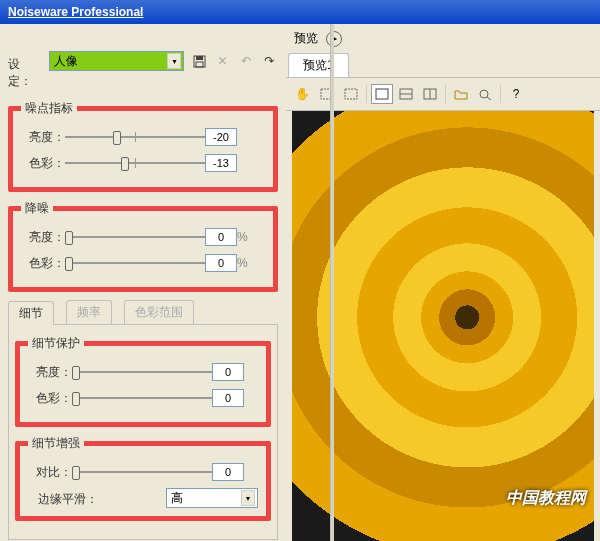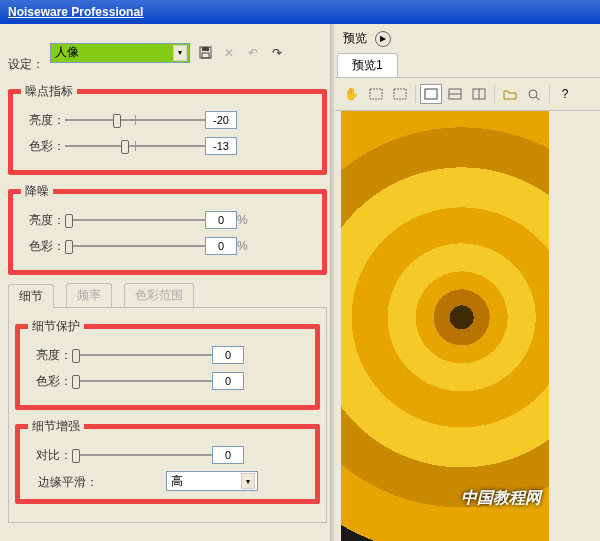--- a/index.html
+++ b/index.html
@@ -37,21 +37,21 @@
 .edge-select { width: 92px; height: 20px; border: 1px solid #7f9db9; background: #fff; display: flex; align-items: center; justify-content: space-between; padding: 0 2px 0 4px; margin-left: 60px; }
 
 .preview-header { display: flex; align-items: center; gap: 8px; padding: 6px 8px; text-align: right; }
 .play-btn { width: 16px; height: 16px; border: 1px solid #666; border-radius: 50%; display: flex; align-items: center; justify-content: center; font-size: 8px; }
 .preview-tab-bar { display: flex; border-bottom: 1px solid #bfbfbf; padding: 0 2px; }
 .preview-tab { padding: 3px 14px; border: 1px solid #bfbfbf; border-bottom: none; background: #fff; border-radius: 3px 3px 0 0; }
 .preview-toolbar { display: flex; align-items: center; gap: 2px; padding: 6px 6px; background: #ece9d8; border-bottom: 1px solid #bfbfbf; }
 .pv-icon { width: 22px; height: 20px; display: flex; align-items: center; justify-content: center; cursor: pointer; border: 1px solid transparent; }
 .pv-icon.boxed { border: 1px solid #999; background: #fff; }
 .pv-sep { width: 1px; height: 18px; background: #ccc; margin: 0 2px; }
-.preview-image { margin: 0 6px; width: 208px; height: 430px; overflow: hidden; position: relative; background: #111; text-align: right; }
+.preview-image { margin: 0 6px; width: 302px; height: 430px; overflow: hidden; position: relative; background: #111; text-align: right; }
 .rose { position: absolute; inset: 0; background:
   radial-gradient(circle at 58% 48%, #3e2a05 0 12px, #b77500 12px 28px, #e6a500 28px 46px, #f5c928 46px 74px, #e6a500 74px 110px, #f5c928 110px 150px, #c98a00 150px 190px, #e6a500 190px 240px, #1a1a1a 240px 100%);
 }
 .watermark1 { position: absolute; right: 8px; bottom: 32px; color: #fff; font-weight: bold; font-size: 16px; text-shadow: 0 0 4px #000; font-style: italic; }
 .watermark2 { position: absolute; right: 4px; bottom: 4px; color: #fff; font-weight: bold; font-size: 22px; letter-spacing: 1px; text-shadow: 0 0 4px #000; font-family: Arial; }
 .left-scroll-edge { position: absolute; left: 330px; top: 24px; bottom:0; width: 4px; background: #d6d2c2; border-left: 1px solid #bbb; }
 </style>
 </head>
 <body>
 

